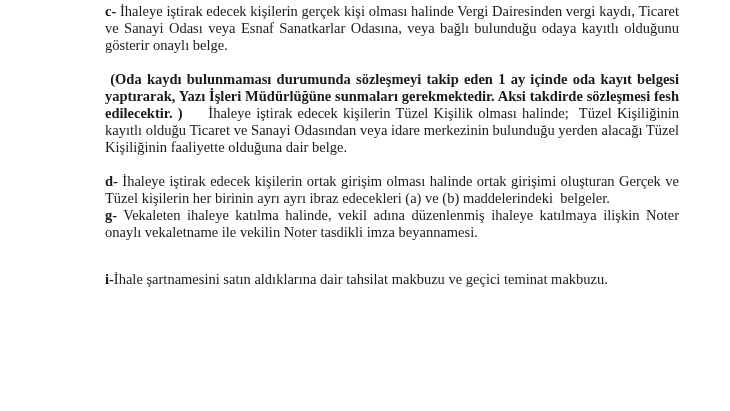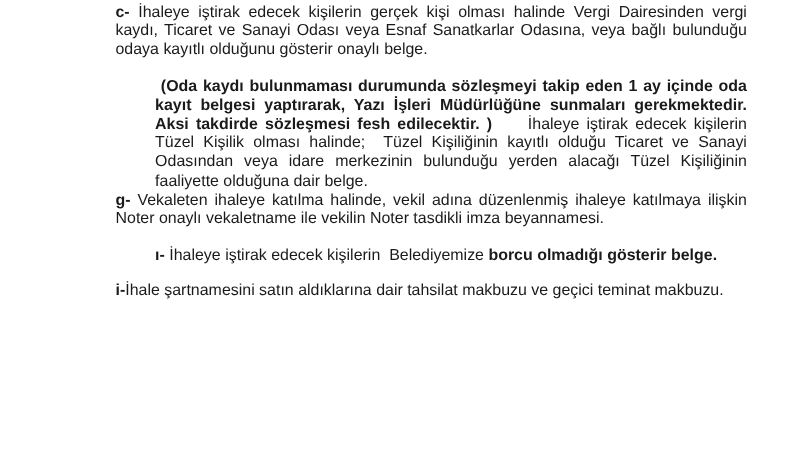--- a/index.html
+++ b/index.html
@@ -2,37 +2,37 @@
 <html lang="tr"><head>
 <meta charset="utf-8">
 <style>
   html, body { margin: 0; padding: 0; }
   .page {
     position: relative;
     width: 730px;
     height: 411px;
     background: #ffffff;
     overflow: hidden;
-    font-family: Liberation Sans, sans-serif;
+    font-family: Liberation Serif, serif;
     font-size: 14.5px;
     line-height: 17.2px;
     color: #1a1a1a;
   }
   .main {
     position: absolute;
     left: 105px;
     top: 3px;
     width: 574px;
   }
   .para {
     margin: 0;
     text-align: justify;
   }
-  .gap  { margin-top: 16px; margin-left: 36px; }
-  .gap2 { margin-top: 15px; }
+  .gap  { margin-top: 16px; }
+  .gap2 { margin-top: 30px; }
   .seg-bold { font-weight: bold; }
   .bottom-para {
     position: absolute;
     left: 37px;
     top: 369px;
     width: 657px;
     margin: 0;
     text-align: justify;
     text-indent: 21px;
   }
@@ -41,25 +41,25 @@
 <body>
 
 <div class="page">
 
   <div class="main">
 
     <p class="para"><span class="seg-bold">c-</span><span> İhaleye iştirak edecek kişilerin gerçek kişi olması halinde Vergi Dairesinden vergi kaydı, Ticaret ve Sanayi Odası veya Esnaf Sanatkarlar Odasına, veya bağlı bulunduğu odaya kayıtlı olduğunu gösterir onaylı belge.</span></p>
 
     <p class="para gap"><span class="seg-bold">&nbsp;(Oda kaydı bulunmaması durumunda sözleşmeyi takip eden 1 ay içinde oda kayıt belgesi yaptırarak, Yazı İşleri Müdürlüğüne sunmaları gerekmektedir. Aksi takdirde sözleşmesi fesh edilecektir. )</span><span>&nbsp;&nbsp;&nbsp;&nbsp; İhaleye iştirak edecek kişilerin Tüzel Kişilik olması halinde;&nbsp; Tüzel Kişiliğinin kayıtlı olduğu Ticaret ve Sanayi Odasından veya idare merkezinin bulunduğu yerden alacağı Tüzel Kişiliğinin faaliyette olduğuna dair belge.</span></p>
 
+    <p class="para gap"><span class="seg-bold">d-</span><span> İhaleye iştirak edecek kişilerin ortak girişim olması halinde ortak girişimi oluşturan Gerçek ve Tüzel kişilerin her birinin ayrı ayrı ibraz edecekleri (a) ve (b) maddelerindeki&nbsp; belgeler.</span></p>
 
 
 
     <p class="para"><span class="seg-bold">g-</span><span> Vekaleten ihaleye katılma halinde, vekil adına düzenlenmiş ihaleye katılmaya ilişkin Noter onaylı vekaletname ile vekilin Noter tasdikli imza beyannamesi.</span></p>
 
-    <p class="para gap"><span class="seg-bold">ı-</span><span> İhaleye iştirak edecek kişilerin&nbsp; Belediyemize </span><span class="seg-bold">borcu olmadığı gösterir belge.</span></p>
 
     <p class="para gap2"><span class="seg-bold">i-</span><span>İhale şartnamesini satın aldıklarına dair tahsilat makbuzu ve geçici teminat makbuzu.</span></p>
 
   </div>
 
 
 </div>
 
 </body></html>

